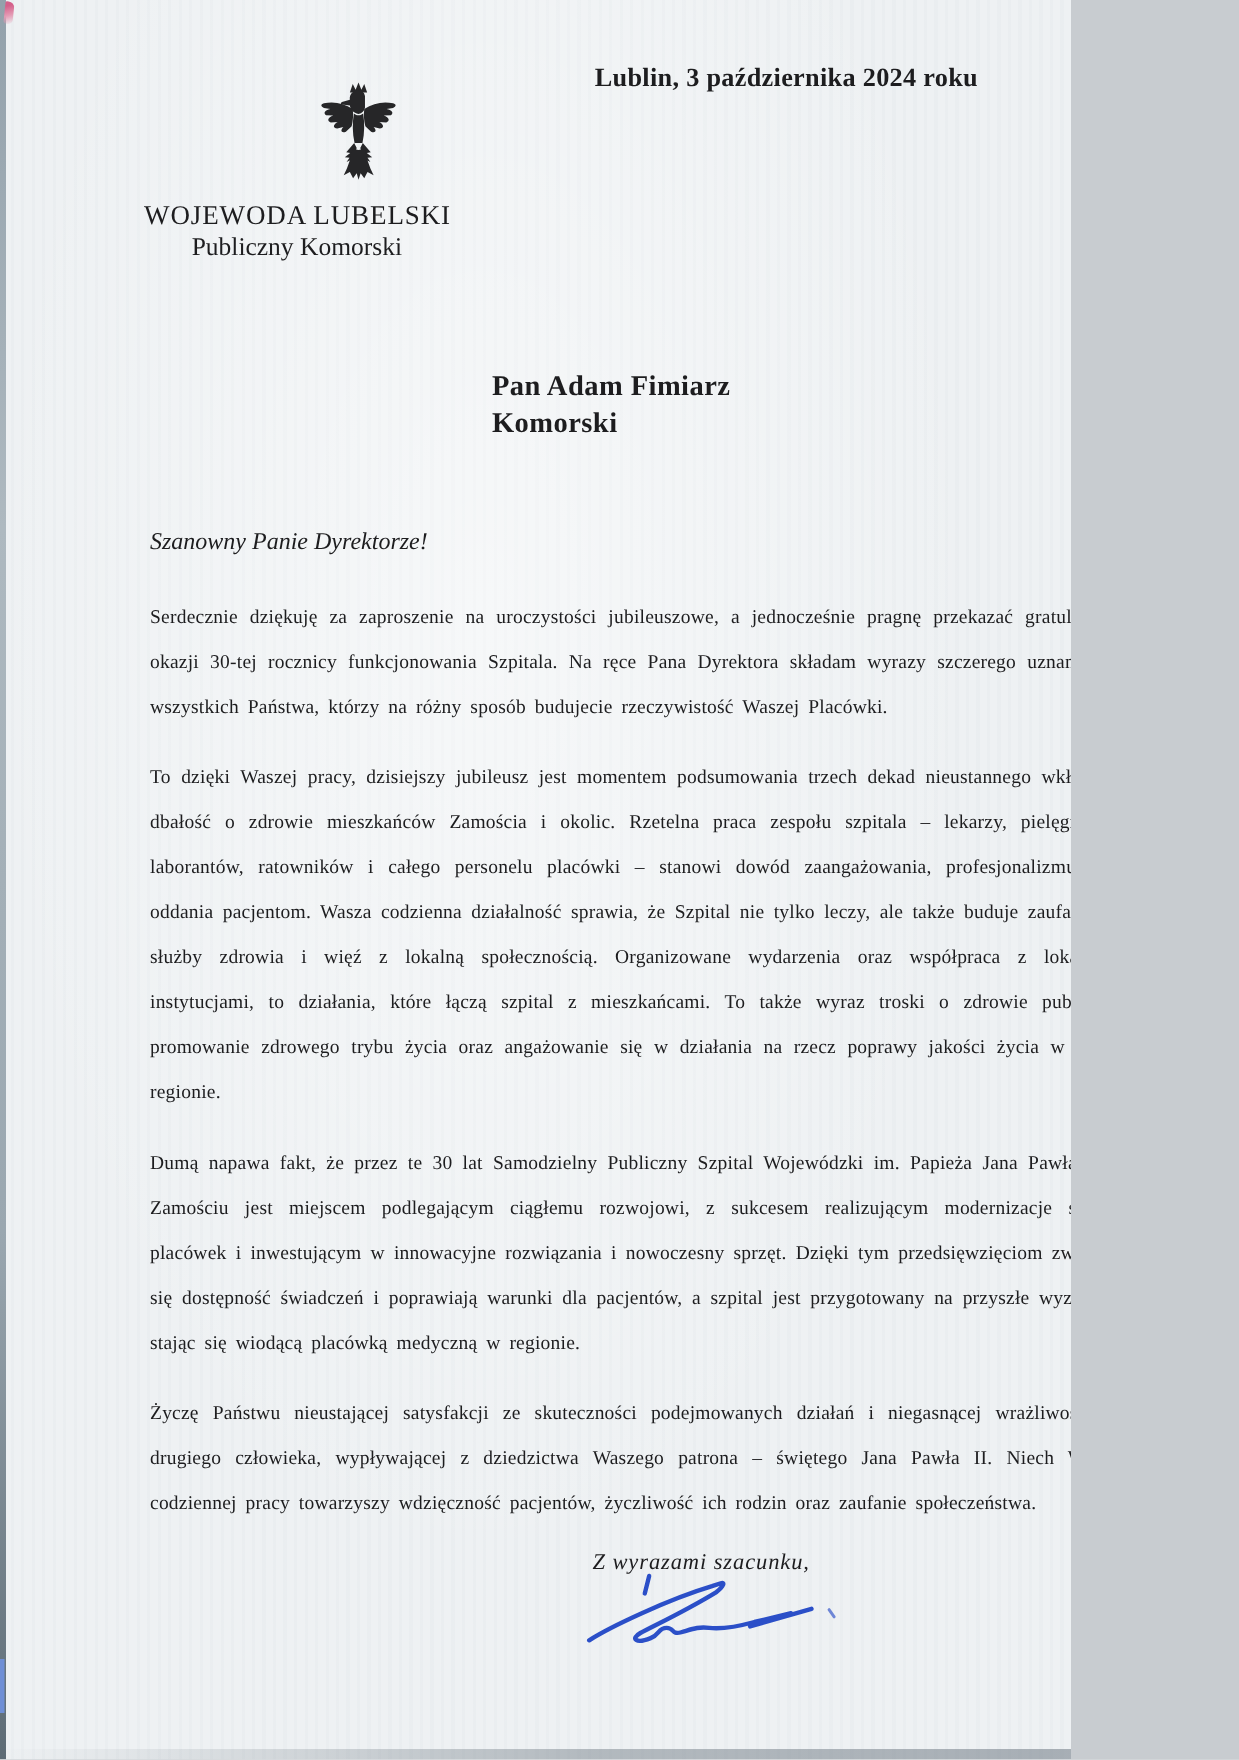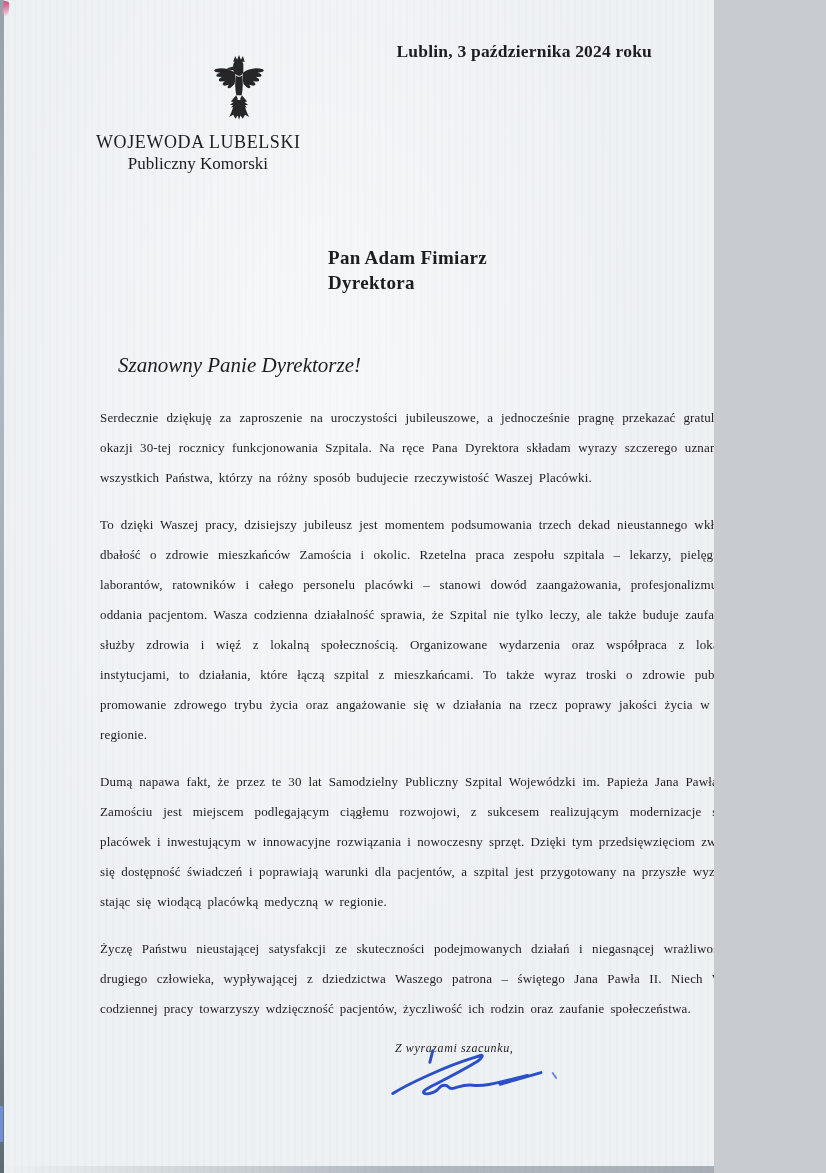--- a/index.html
+++ b/index.html
@@ -78,34 +78,34 @@
     margin-top: 26px;
   }
 
   .content {
     position: absolute;
     left: 100px; top: 353px;
     width: 650px;
   }
   .salutation {
     font-style: italic;
-    font-size: 21px;
-    margin: 0 0 25px 18px;
+    font-size: 16px;
+    margin: 0 0 25px 0;
   }
   .para {
     margin: 0 0 17px 0;
     font-size: 13px;
     line-height: 30px;
     text-align: justify;
     word-spacing: 2.5px;
     letter-spacing: 0.15px;
   }
   .closing {
     font-style: italic;
-    font-size: 12px;
+    font-size: 15px;
     margin: 8px 0 0 295px;
     letter-spacing: 0.6px;
   }
 
   .signature {
     position: absolute;
     left: 385px; top: 1044px;
     width: 195px; height: 62px;
   }
 </style>
@@ -143,21 +143,21 @@
           <path d="M52 92 C50 105 46 119 39.5 131 L48 126.5 L52.5 135 L57.5 128 L60 137 L63 128 L68 135 L72.5 126.5 L81 131 C74.5 119 70.5 105 68.5 92 C62.5 97 57.5 97 52 92 Z"></path>
         </g>
       </svg>
     </span>
     <div class="sender-title">WOJEWODA LUBELSKI</div>
     <div class="sender-name">Publiczny Komorski</div>
   </div>
 
   <div class="recipient">
     <div>Pan Adam Fimiarz</div>
-    <div>Dyrektora</div>
+    <div>Komorski</div>
   </div>
 
   <div class="content">
     <div class="salutation">Szanowny Panie Dyrektorze!</div>
     <p class="para">Serdecznie dziękuję za zaproszenie na uroczystości jubileuszowe, a jednocześnie pragnę przekazać gratulacje z okazji 30-tej rocznicy funkcjonowania Szpitala. Na ręce Pana Dyrektora składam wyrazy szczerego uznania dla wszystkich Państwa, którzy na różny sposób budujecie rzeczywistość Waszej Placówki.</p>
     <p class="para">To dzięki Waszej pracy, dzisiejszy jubileusz jest momentem podsumowania trzech dekad nieustannego wkładu w dbałość o zdrowie mieszkańców Zamościa i okolic. Rzetelna praca zespołu szpitala – lekarzy, pielęgniarek, laborantów, ratowników i całego personelu placówki – stanowi dowód zaangażowania, profesjonalizmu oraz oddania pacjentom. Wasza codzienna działalność sprawia, że Szpital nie tylko leczy, ale także buduje zaufanie do służby zdrowia i więź z lokalną społecznością. Organizowane wydarzenia oraz współpraca z lokalnymi instytucjami, to działania, które łączą szpital z mieszkańcami. To także wyraz troski o zdrowie publiczne, promowanie zdrowego trybu życia oraz angażowanie się w działania na rzecz poprawy jakości życia w całym regionie.</p>
     <p class="para">Dumą napawa fakt, że przez te 30 lat Samodzielny Publiczny Szpital Wojewódzki im. Papieża Jana Pawła II w Zamościu jest miejscem podlegającym ciągłemu rozwojowi, z sukcesem realizującym modernizacje swoich placówek i inwestującym w innowacyjne rozwiązania i nowoczesny sprzęt. Dzięki tym przedsięwzięciom zwiększa się dostępność świadczeń i poprawiają warunki dla pacjentów, a szpital jest przygotowany na przyszłe wyzwania, stając się wiodącą placówką medyczną w regionie.</p>
     <p class="para">Życzę Państwu nieustającej satysfakcji ze skuteczności podejmowanych działań i niegasnącej wrażliwości na drugiego człowieka, wypływającej z dziedzictwa Waszego patrona – świętego Jana Pawła II. Niech Waszej codziennej pracy towarzyszy wdzięczność pacjentów, życzliwość ich rodzin oraz zaufanie społeczeństwa.</p>
     <div class="closing">Z wyrazami szacunku,</div>
   </div>

